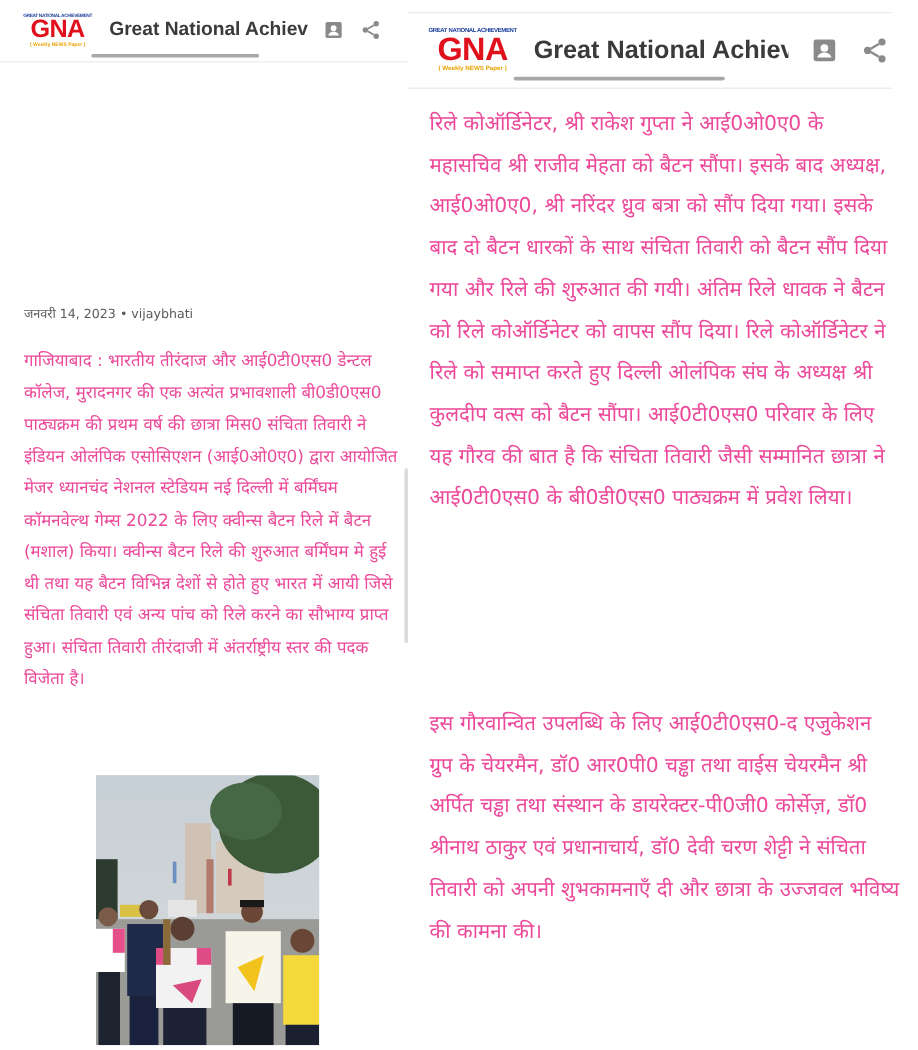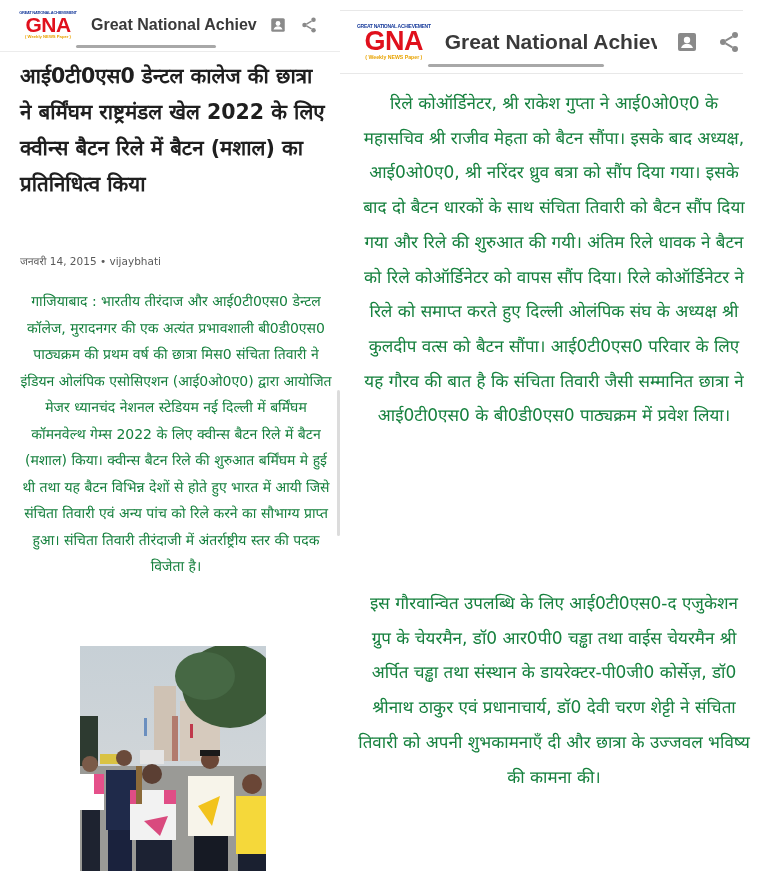--- a/index.html
+++ b/index.html
@@ -40,21 +40,21 @@
   .progress-line { position:absolute; height:3px; background:#a8a8a8; border-radius:2px; }
   #left-panel .progress-line { left:76px; top:45px; width:140px; }
   #right-panel .progress-line { left:88px; top:64px; width:176px; }
 
   .hr { position:absolute; left:0; height:1px; background:#ececec; }
   #left-panel .hr { top:51px; width:340px; }
 
   
   .headline { position:absolute; left:20px; top:58px; width:310px; margin:0; font-size:20.5px; line-height:36px; font-weight:bold; color:#1f1f1f; }
   .byline { position:absolute; left:20px; top:254px; font-size:10.5px; color:#5a5a5a; }
-  .body-text { position:absolute; margin:0; color:#15803d;text-align:center; }
+  .body-text { position:absolute; margin:0; color:#ec4899; }
   #left-body { left:20px; top:288px; width:312px; font-size:14px; line-height:26.5px; }
   #right-body-1 { left:18px; top:86px; width:392px; font-size:17px; line-height:34.7px; }
   #right-body-2 { left:18px; top:586px; width:392px; font-size:17px; line-height:34.7px; }
 
   .photo { position:absolute; left:80px; top:646px; width:186px; height:225px; overflow:hidden; background:#c9cdd0; }
 
   .scrollbar { position:absolute; left:337px; top:390px; width:3px; height:146px; background:#dcdcdc; border-radius:2px; }
 </style>
 </head>
 <body>
@@ -79,24 +79,23 @@
           <circle cx="18" cy="5" r="3" fill="#8a8a8a"></circle>
           <circle cx="6" cy="12" r="3" fill="#8a8a8a"></circle>
           <circle cx="18" cy="19" r="3" fill="#8a8a8a"></circle>
           <path d="M8.6 10.7l6.8-4M8.6 13.3l6.8 4" stroke="#8a8a8a" stroke-width="2"></path>
         </svg>
     </div>
   </div>
   <div class="progress-line"></div>
   <div class="hr"></div>
 
-  <h1 class="headline">आई0टी0एस0 डेन्टल कालेज की छात्रा ने बर्मिंघम राष्ट्रमंडल खेल 2022 के लिए क्वीन्स बैटन रिले में बैटन (मशाल) का प्रतिनिधित्व किया</h1>
 
   <div class="byline">
-    <span>जनवरी 14, 2015</span><span> • </span><span>vijaybhati</span>
+    <span>जनवरी 14, 2023</span><span> • </span><span>vijaybhati</span>
   </div>
 
   <p class="body-text" id="left-body">गाजियाबाद : भारतीय तीरंदाज और आई0टी0एस0 डेन्टल कॉलेज, मुरादनगर की एक अत्यंत प्रभावशाली बी0डी0एस0 पाठ्यक्रम की प्रथम वर्ष की छात्रा मिस0 संचिता तिवारी ने इंडियन ओलंपिक एसोसिएशन (आई0ओ0ए0) द्वारा आयोजित मेजर ध्यानचंद नेशनल स्टेडियम नई दिल्ली में बर्मिंघम कॉमनवेल्थ गेम्स 2022 के लिए क्वीन्स बैटन रिले में बैटन (मशाल) किया। क्वीन्स बैटन रिले की शुरुआत बर्मिंघम मे हुई थी तथा यह बैटन विभिन्न देशों से होते हुए भारत में आयी जिसे संचिता तिवारी एवं अन्य पांच को रिले करने का सौभाग्य प्राप्त हुआ। संचिता तिवारी तीरंदाजी में अंतर्राष्ट्रीय स्तर की पदक विजेता है।</p>
 
   <div class="photo" title="Queen's Baton Relay participants walking with the baton near India Gate">
     <svg width="186" height="225" viewBox="0 0 186 225">
       <defs>
         <linearGradient id="sky" x1="0" y1="0" x2="0" y2="1">
           <stop offset="0" stop-color="#c7d0d6"></stop>
             <stop offset="1" stop-color="#d8dadb"></stop>

